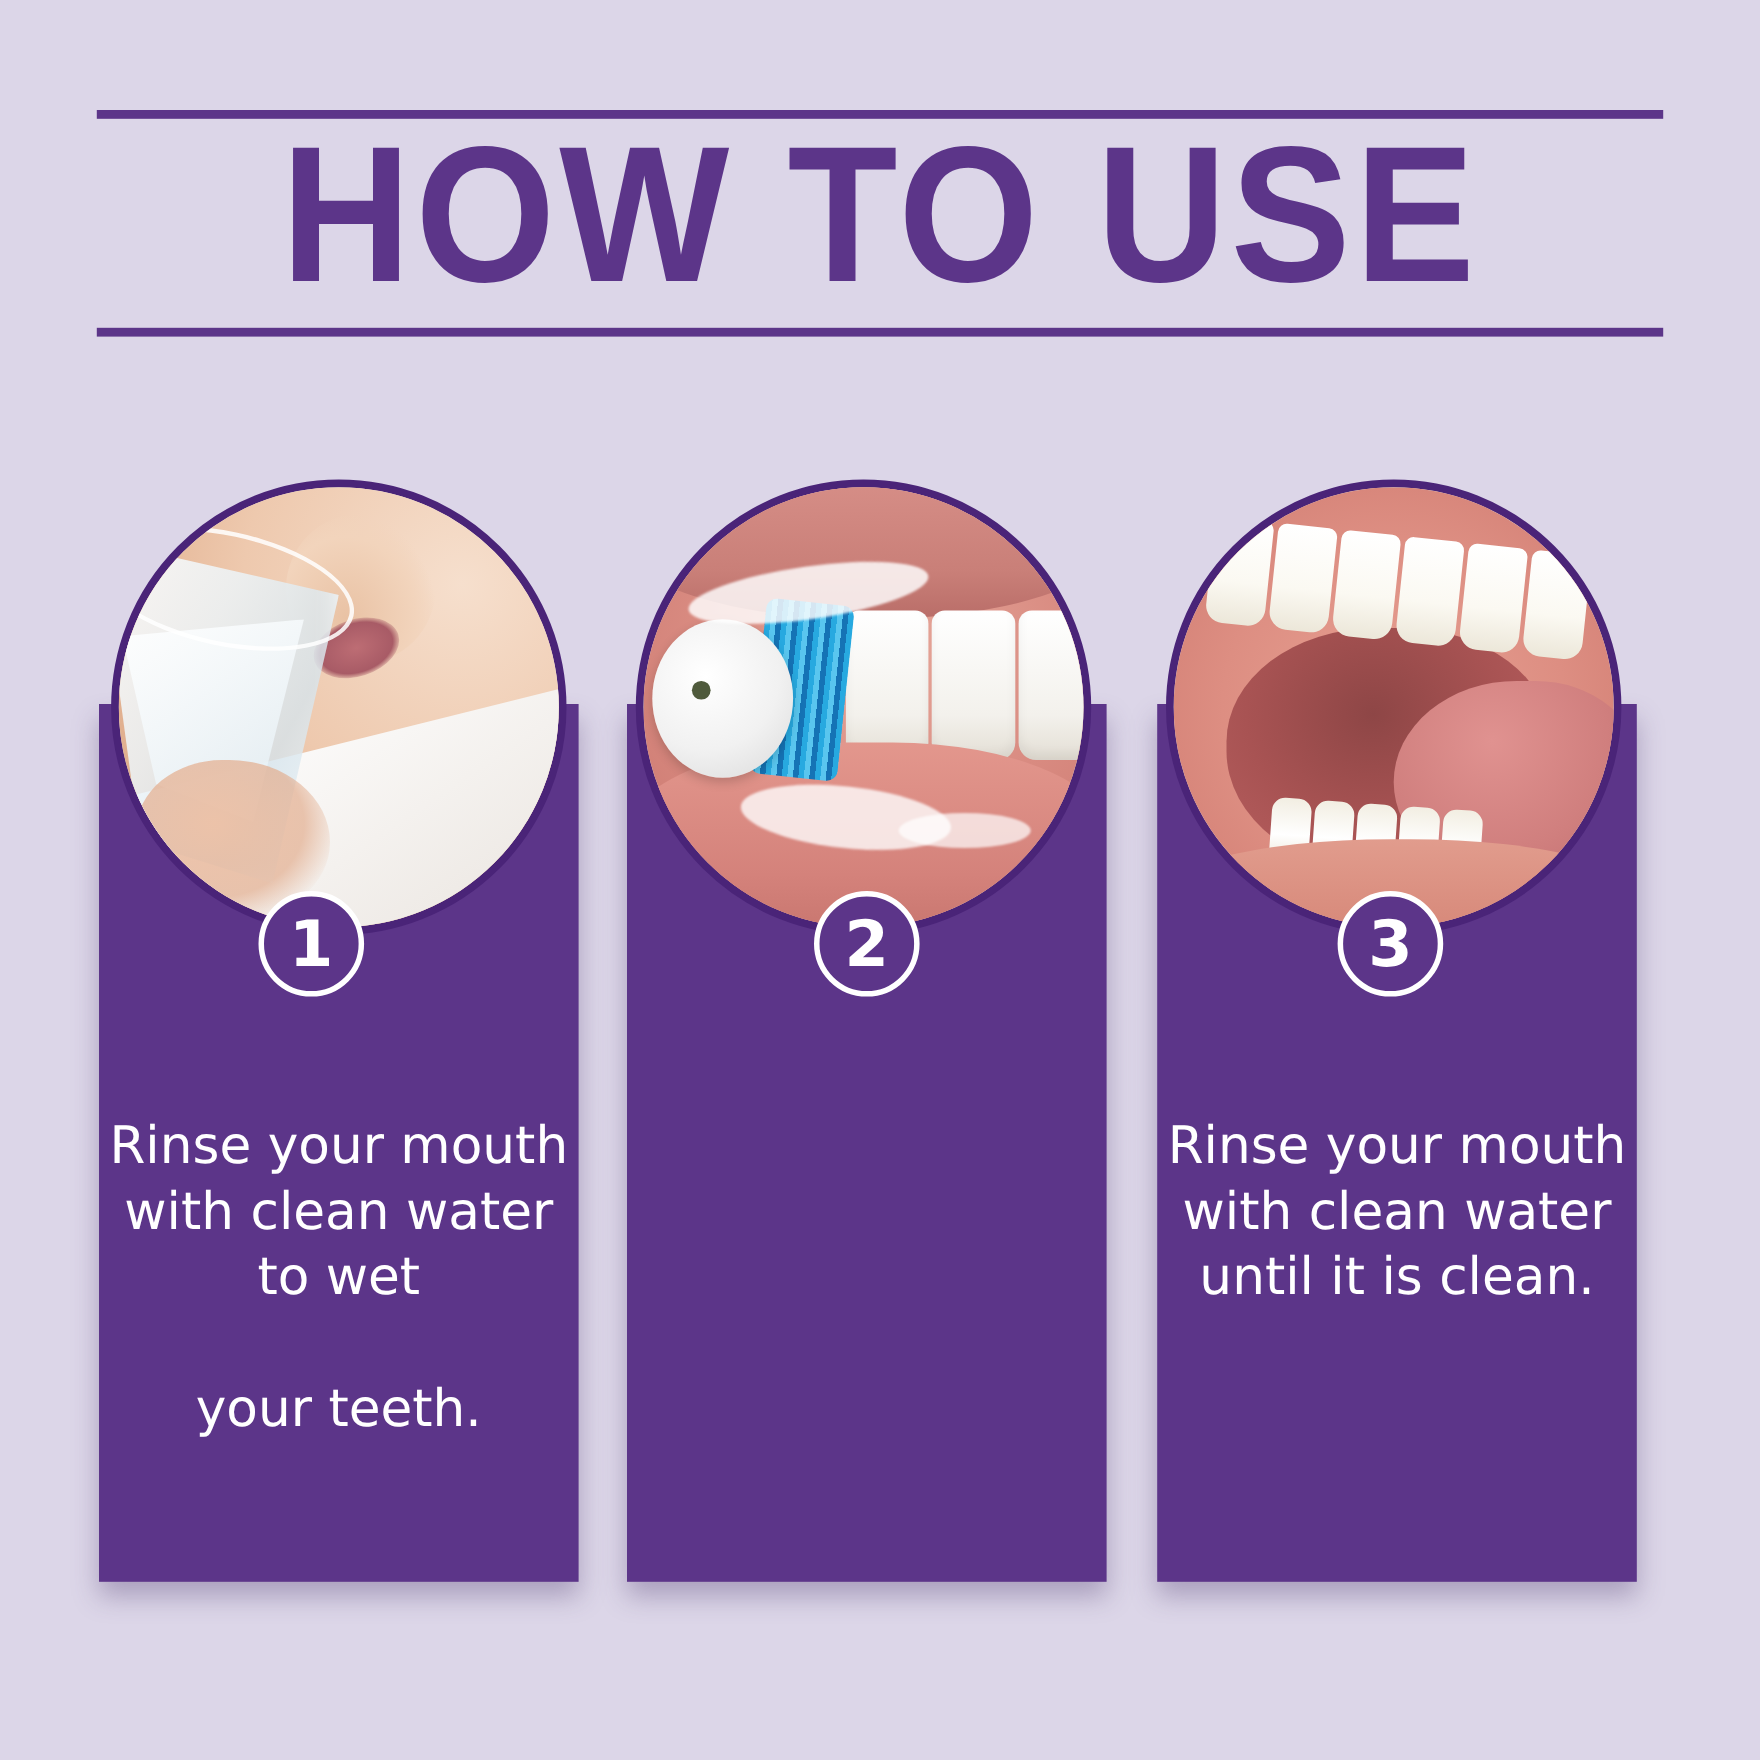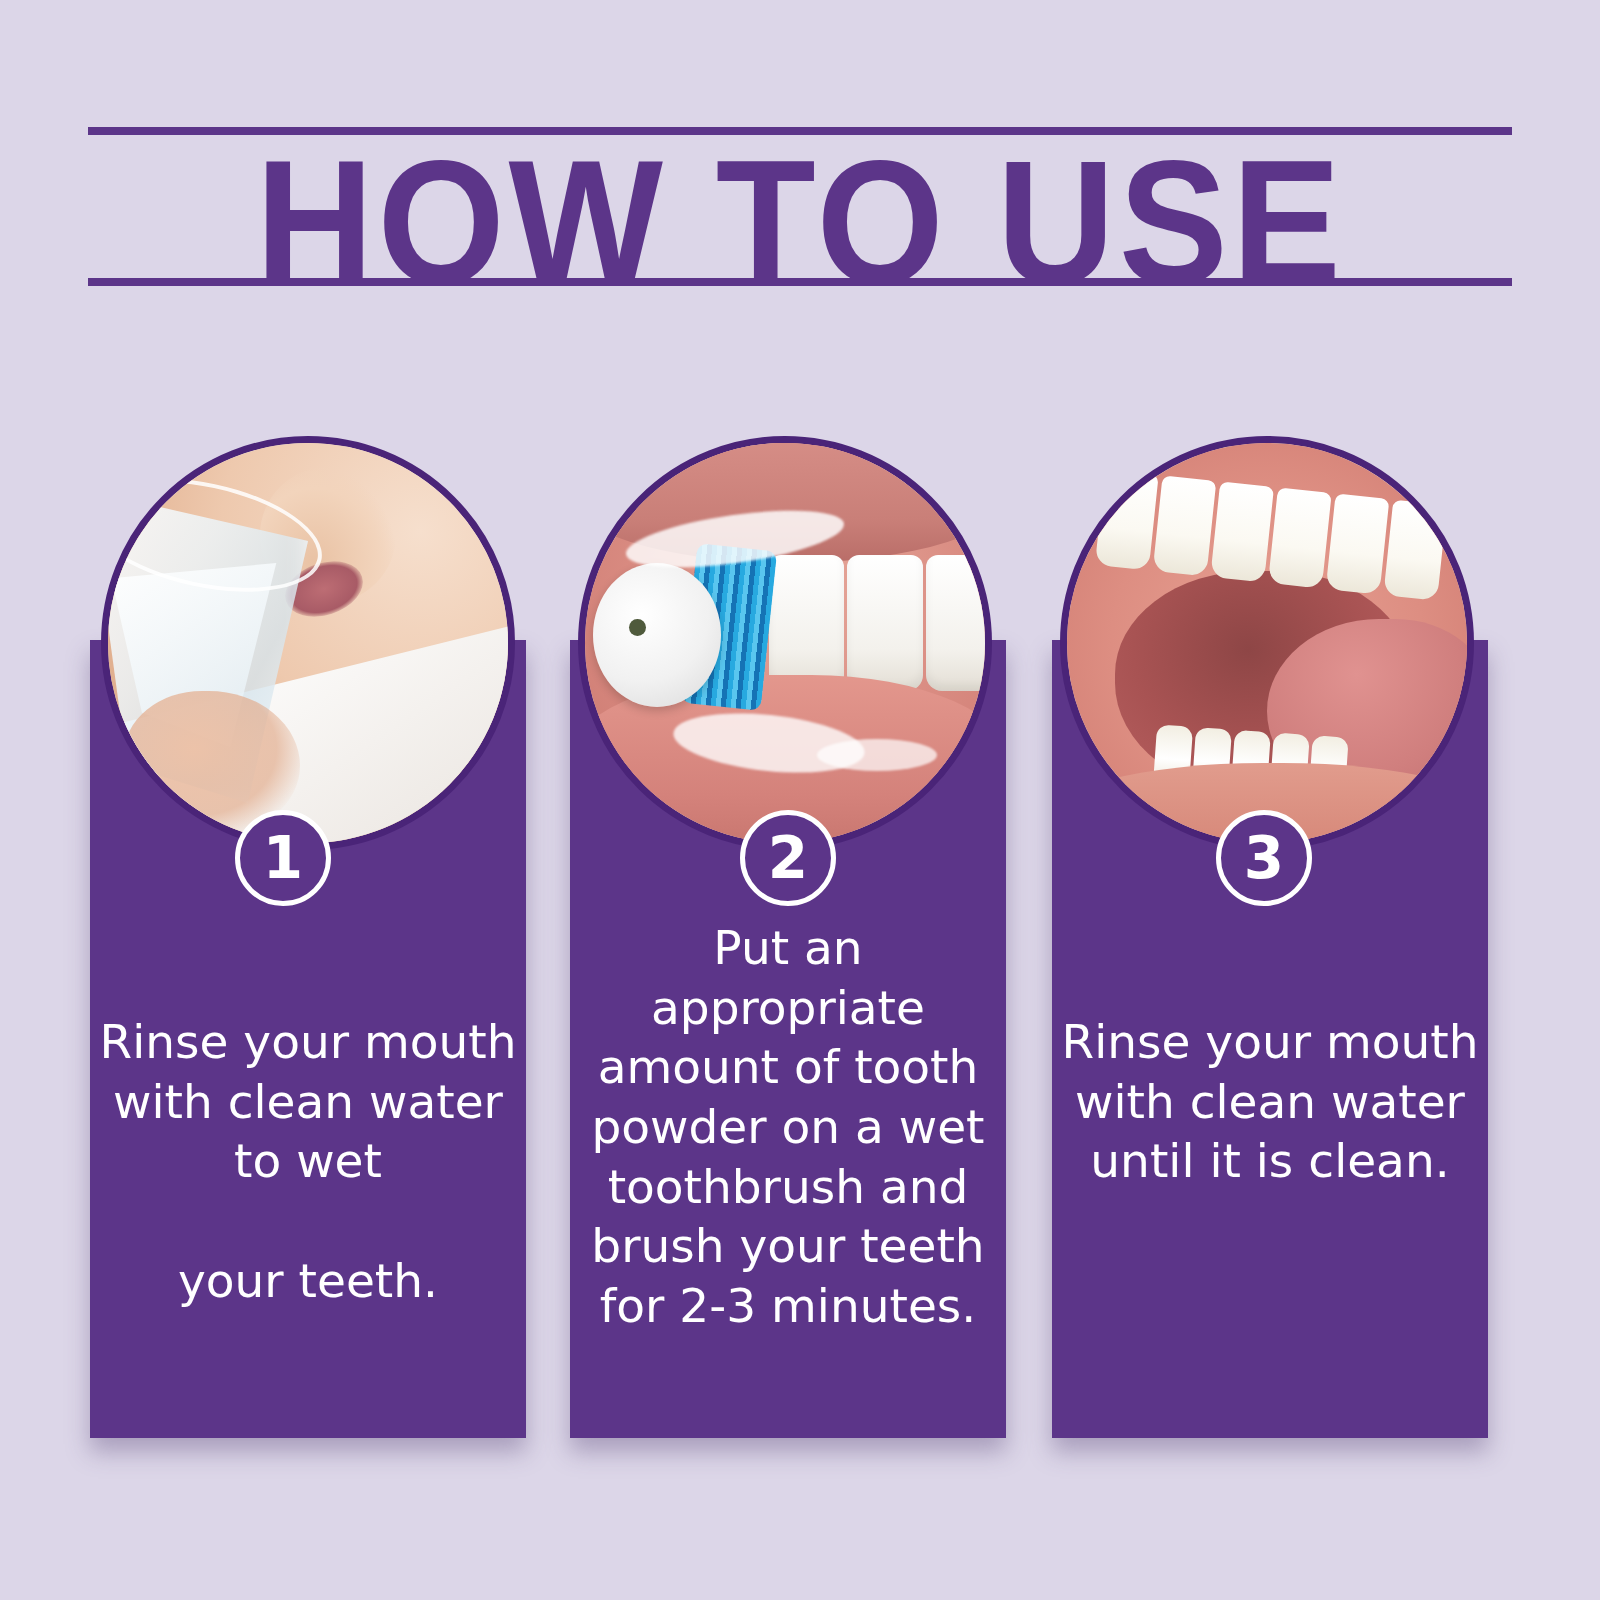--- a/index.html
+++ b/index.html
@@ -13,23 +13,23 @@
   body {
     background: #DCD6E8;
     font-family: "DejaVu Sans", sans-serif;
     position: relative;
   }
 
   
   .header {
     position: absolute;
     left: 88px;
-    top: 127px;
+    top: 100px;
     width: 1424px;
-    height: 159px;
+    height: 206px;
   }
   .rule {
     width: 100%;
     height: 8px;
     background: #5C3589;
   }
   .rule-top { position: absolute; left: 0; top: 0; }
   .rule-bottom { position: absolute; left: 0; bottom: 0; }
 
   .title {
@@ -342,27 +342,20 @@
       <div class="img2-foam1"></div>
       <div class="img2-foam2"></div>
       <div class="img2-foam3"></div>
     </div>
   </div>
 
   <div class="badge badge-2">
     <span>2</span>
   </div>
 
-  <div class="card-text text-2">Put an
-appropriate
-amount of tooth
-powder on a wet
-toothbrush and
-brush your teeth
-for 2-3 minutes.</div>
 
   <div class="card card-3"></div>
 
   <div class="photo photo-3">
     <div class="photo-inner">
       <div class="img3-bg"></div>
       <div class="img3-innermouth"></div>
       <div class="img3-tongue"></div>
       <div class="img3-lower-teeth">
         <span></span>

